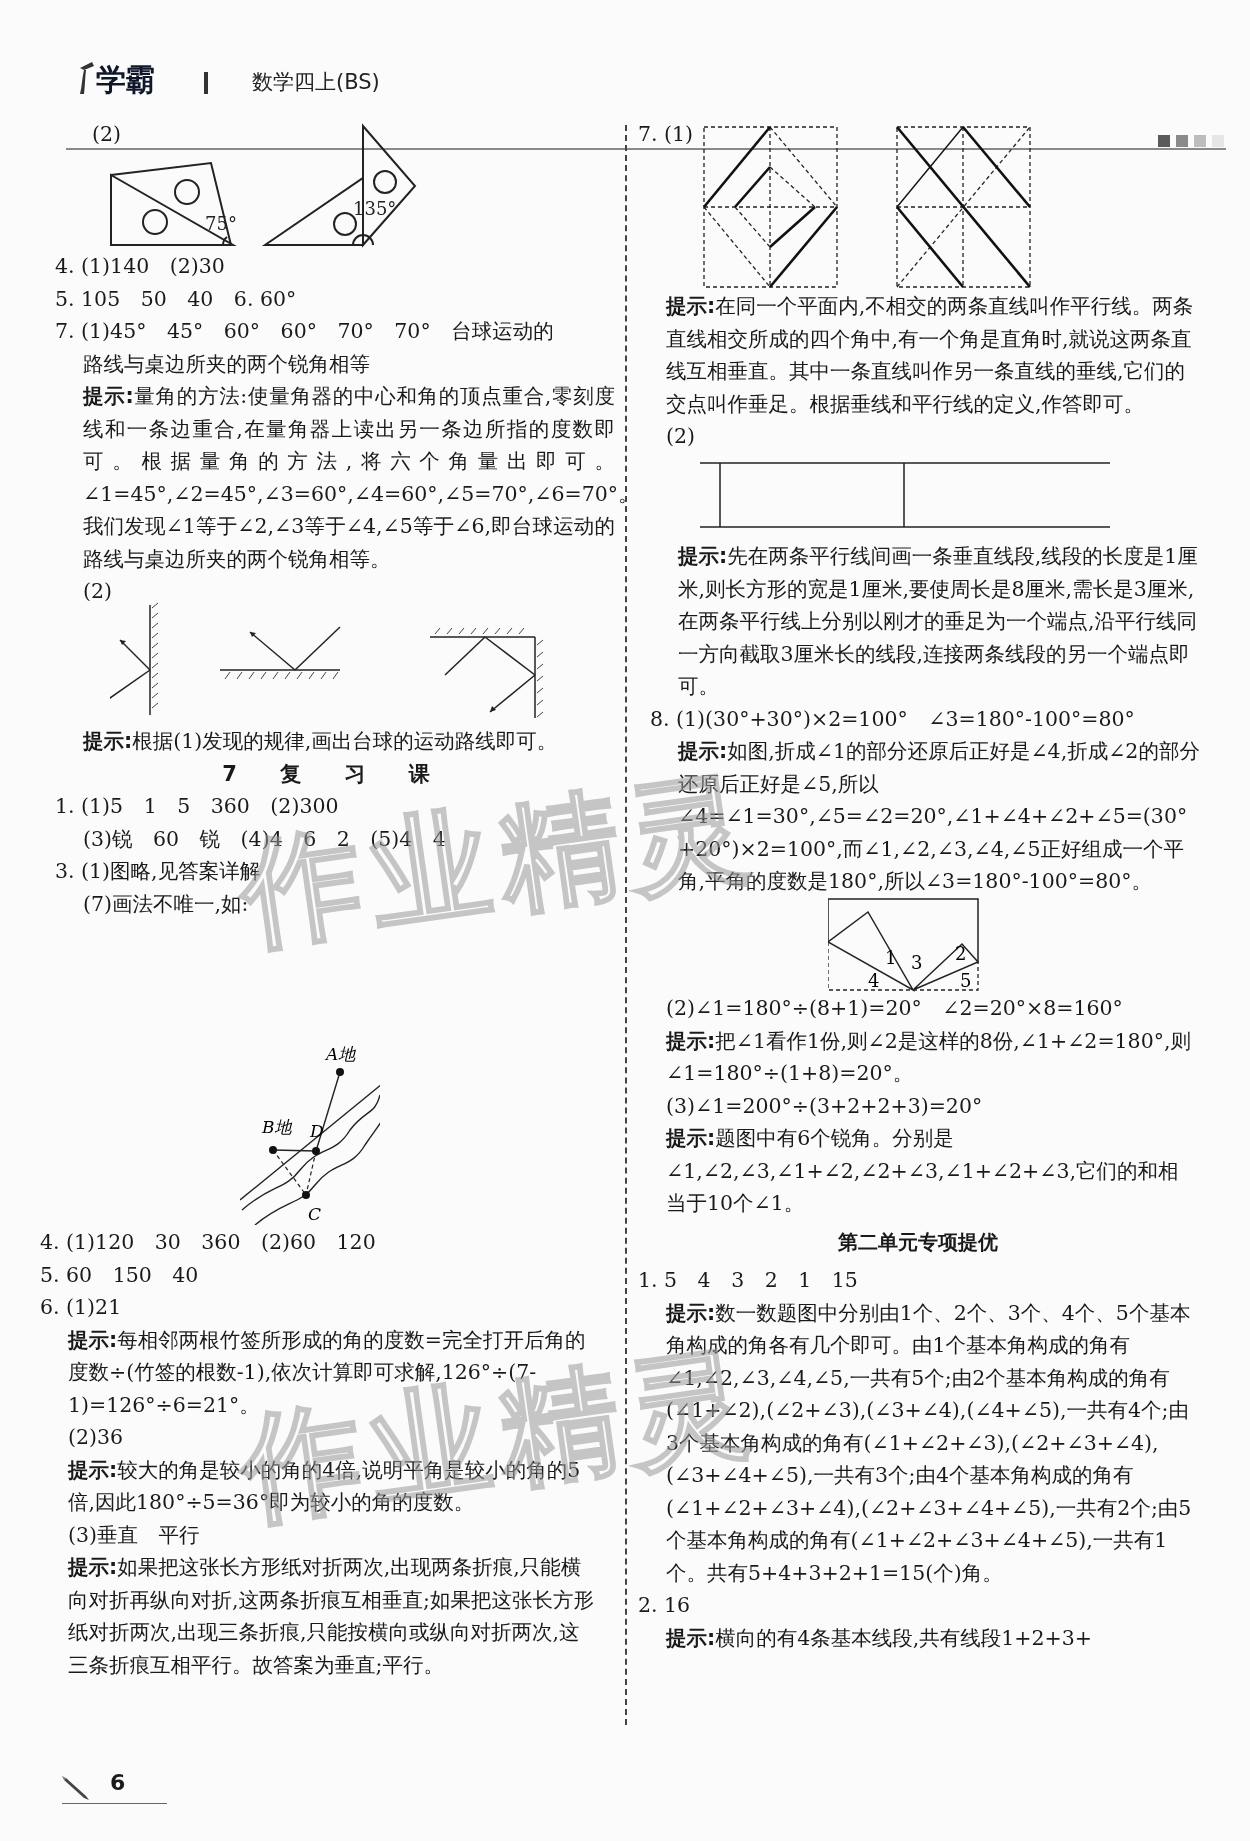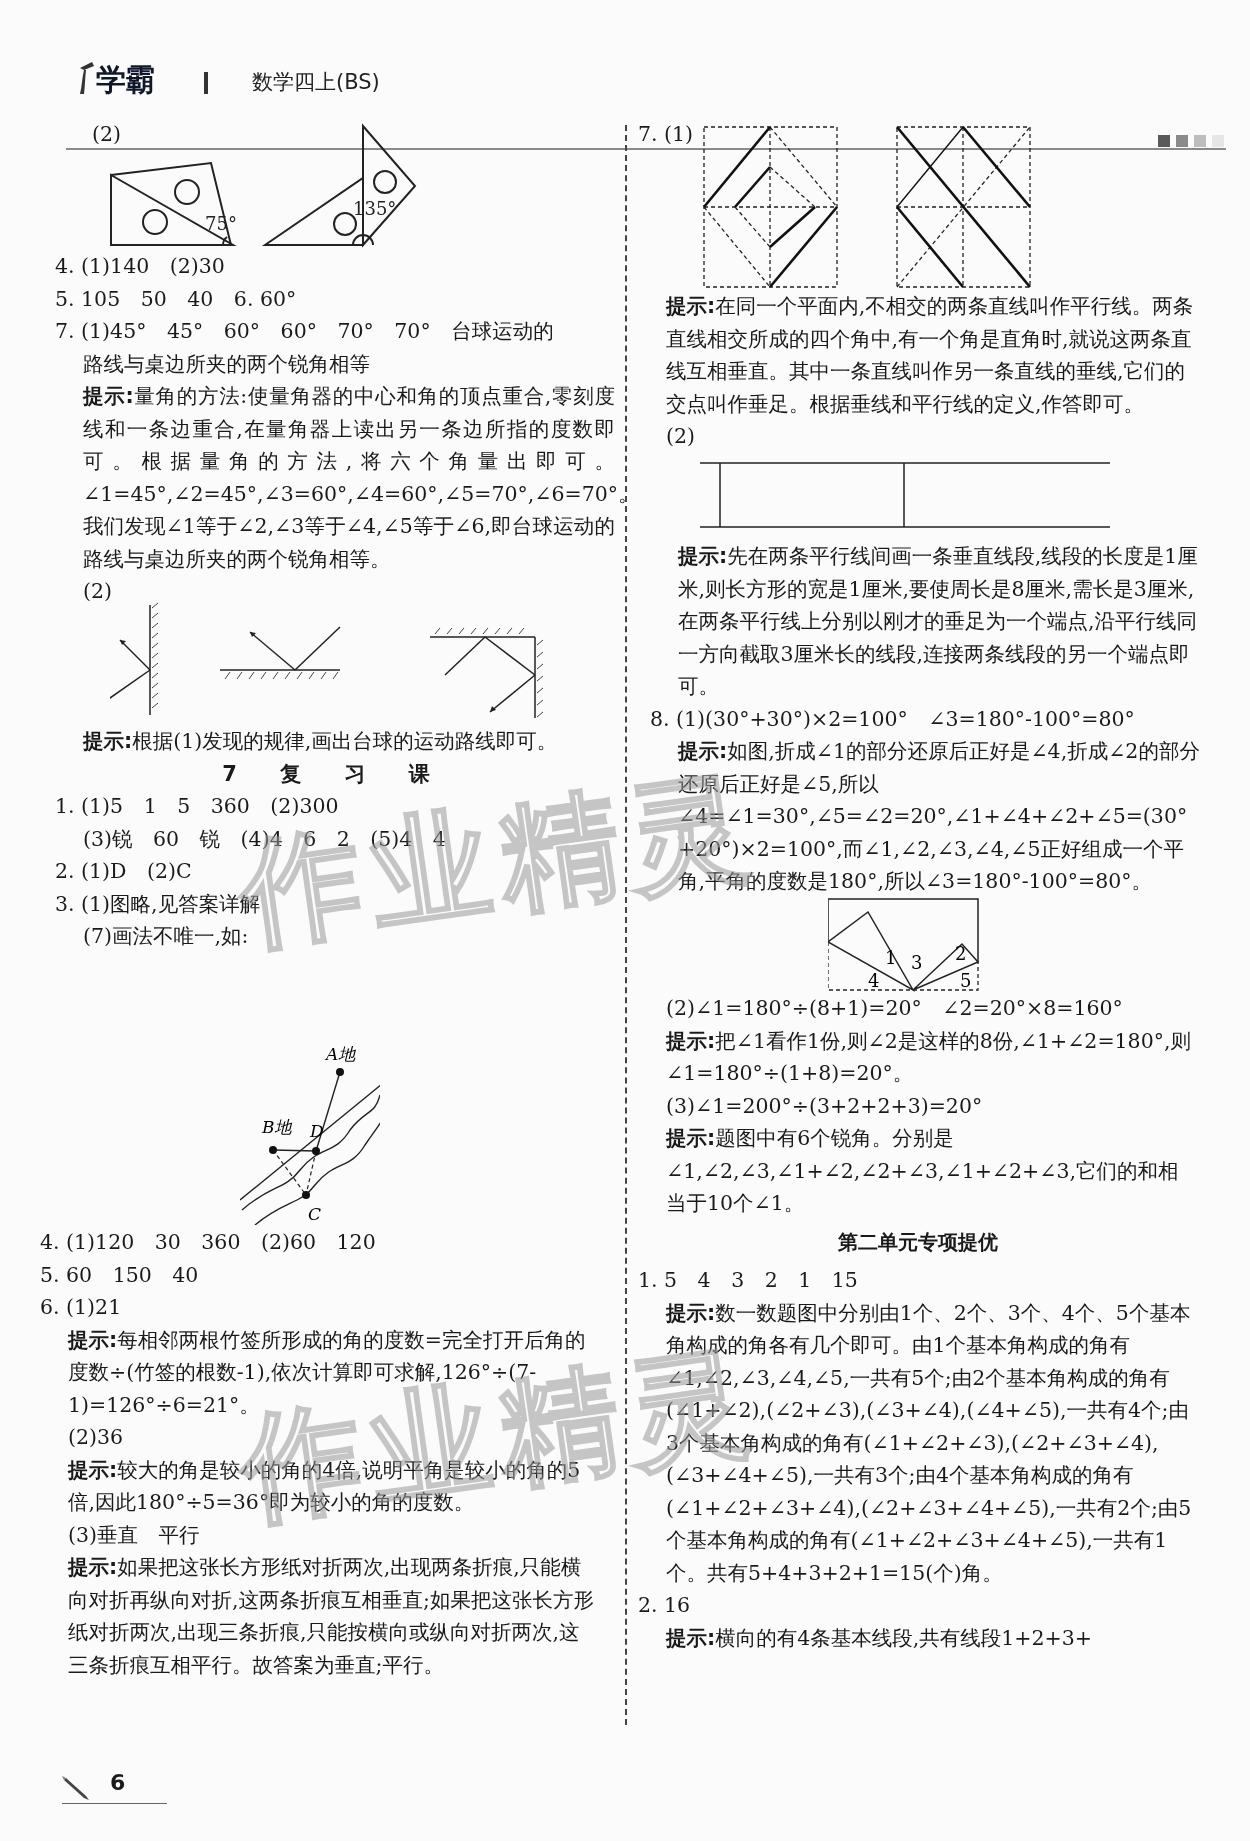--- a/index.html
+++ b/index.html
@@ -103,21 +103,20 @@
       <polygon points="140,32 146,33 142,37"></polygon>
       <polygon points="380,112 382,106 386,110"></polygon>
     </g>
 </svg>
 
 <div class="col" style="left:55px;top:725px;width:560px;">
   <p class="ind"><span class="tip">提示:</span><span>根据(1)发现的规律,画出台球的运动路线即可。</span></p>
   <div class="sectitle">7 复 习 课</div>
   <p>1. (1)5　1　5　360　(2)300</p>
   <p class="ind">(3)锐　60　锐　(4)4　6　2　(5)4　4</p>
-  <p>2. (1)D　(2)C</p>
   <p>3. (1)图略,见答案详解</p>
   <p class="ind">(7)画法不唯一,如:</p>
 </div>
 
 <svg class="fig" style="left:240px;top:1015px;" width="140" height="210" viewBox="0 0 140 210">
   <g stroke="#222" stroke-width="1.4" fill="none">
     <line x1="0" y1="185" x2="153" y2="60"></line>
     <path d="M2 195 C30 170 45 175 60 155 C80 130 95 140 110 115 C125 95 135 100 140 80"></path>
     <path d="M15 210 C45 185 60 190 75 170 C95 145 110 155 125 130 C135 115 140 110 145 100"></path>
     <line x1="100" y1="57" x2="76" y2="136"></line>

